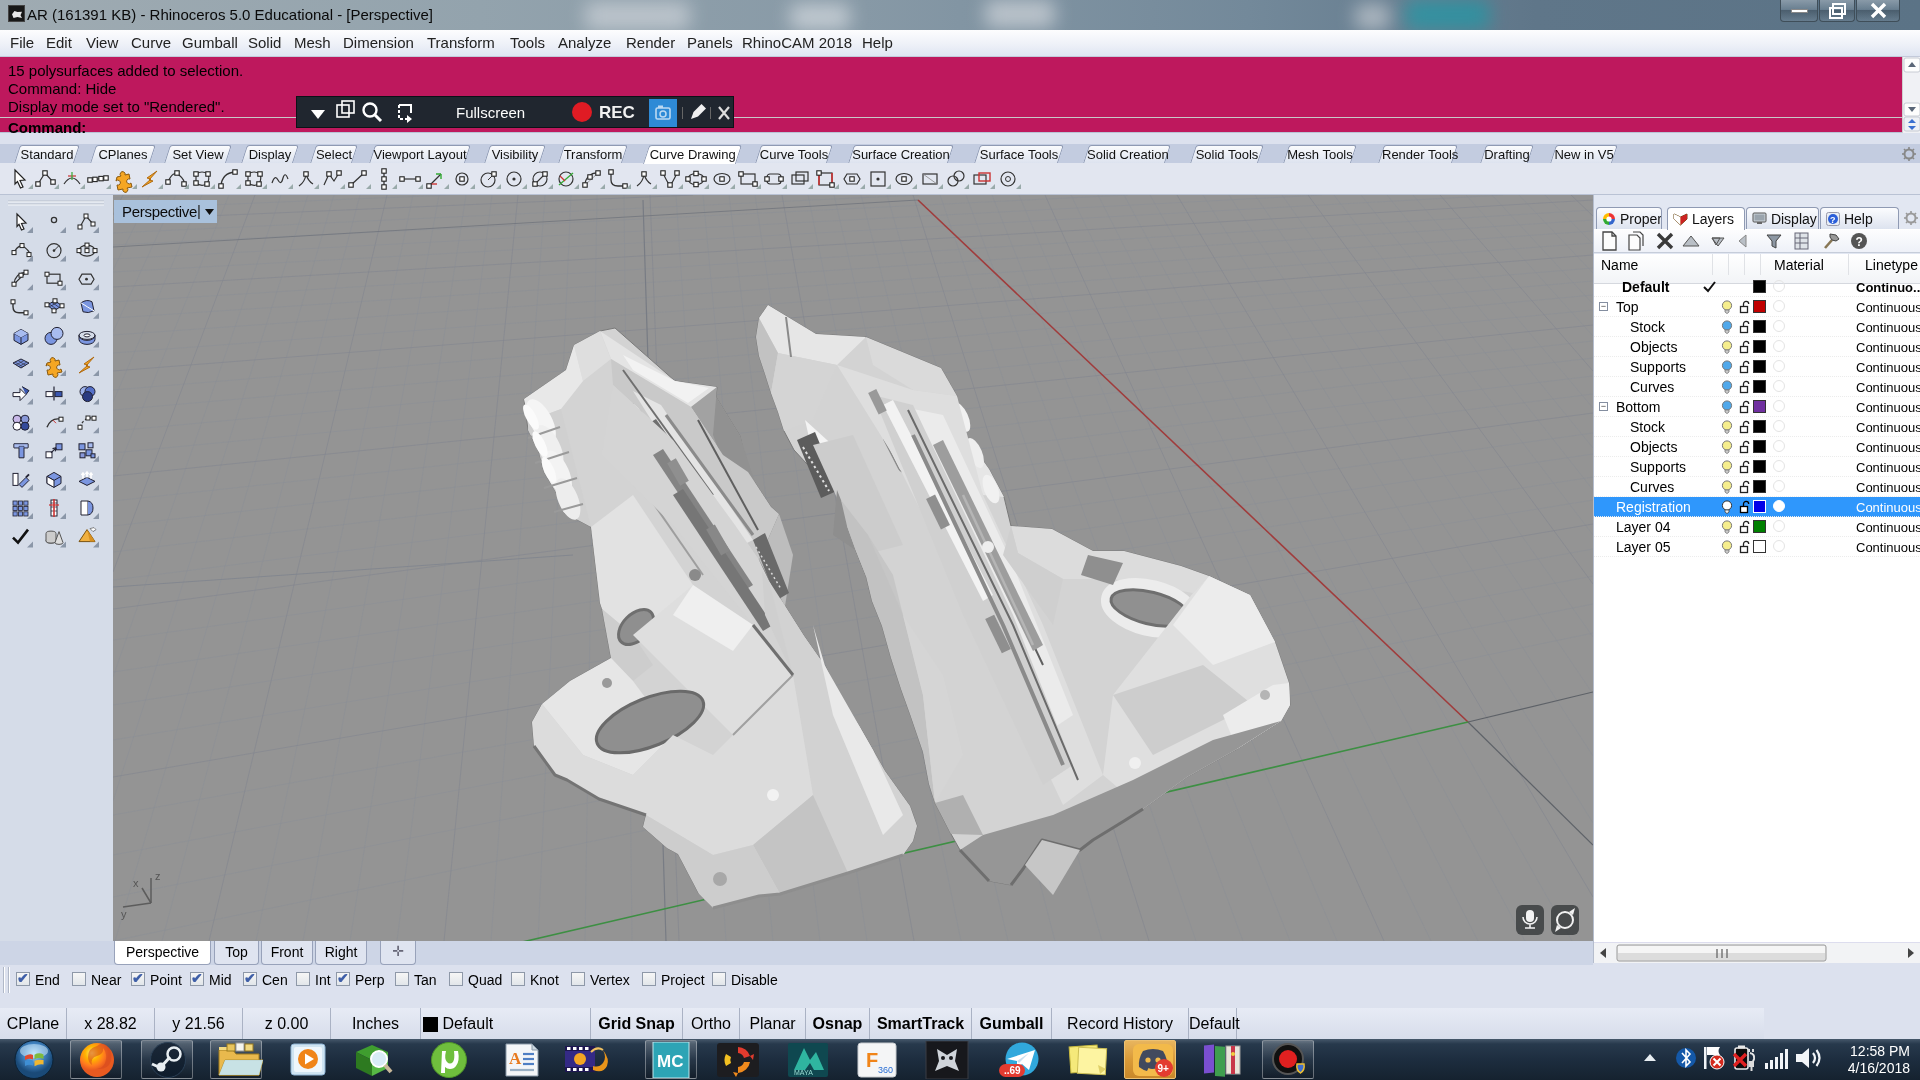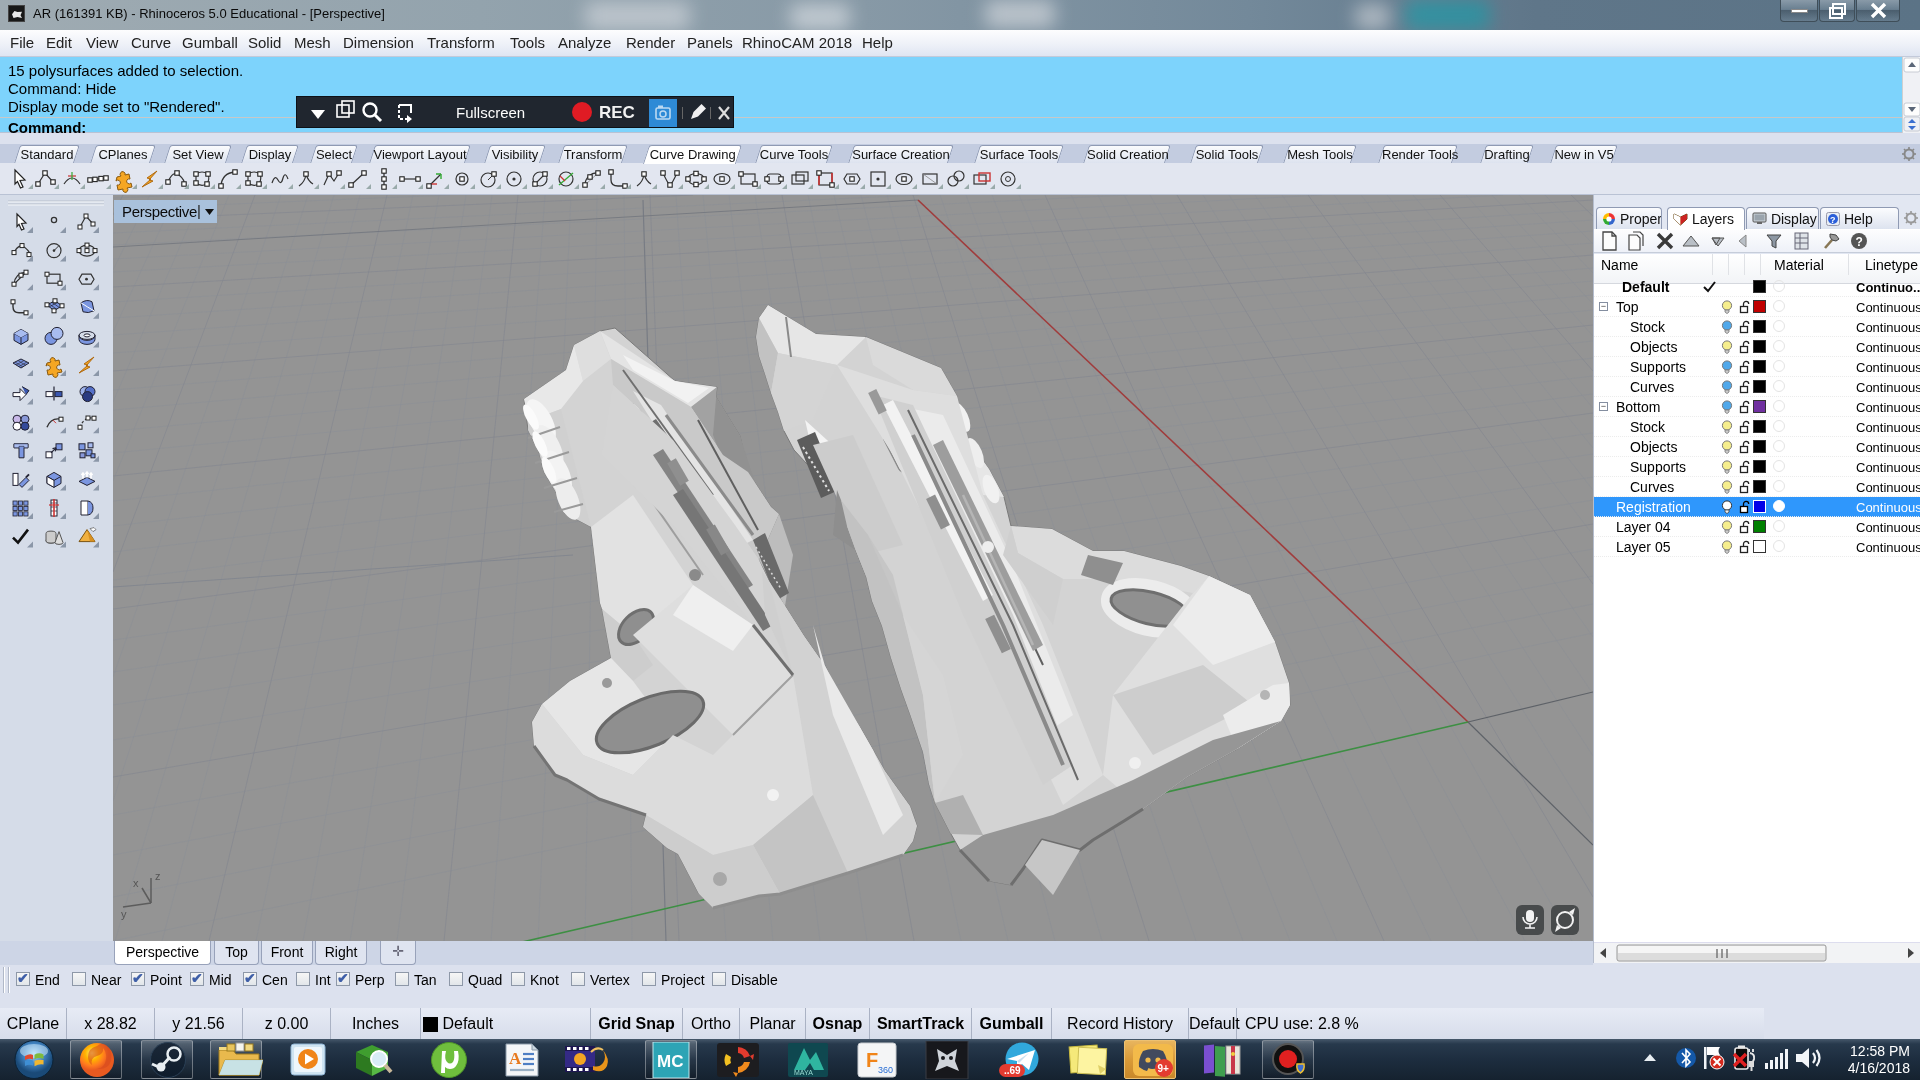--- a/index.html
+++ b/index.html
@@ -1,29 +1,29 @@
 <!DOCTYPE html>
 <html><head><meta charset="utf-8">
 <style>
 *{margin:0;padding:0;box-sizing:border-box}
 html,body{width:1920px;height:1080px;overflow:hidden;font-family:"Liberation Sans",sans-serif}
 #root{position:relative;width:1920px;height:1080px;background:#dce1ee}
 .abs{position:absolute}
 
 #titlebar{left:0;top:0;width:1920px;height:30px;background:linear-gradient(90deg,#9fabb2 0%,#93a3ad 25%,#8799a6 45%,#73899a 65%,#5f7689 80%,#5b7386 100%);overflow:hidden}
 #titlebar .blob{position:absolute;filter:blur(9px);border-radius:8px;opacity:.7}
-#title-text{position:absolute;left:33px;top:6px;font-size:13px;color:#0a0a0a;white-space:nowrap}
+#title-text{position:absolute;left:27px;top:6px;font-size:15px;color:#0a0a0a;white-space:nowrap}
 #rhino-ico{position:absolute;left:8px;top:5px;width:17px;height:17px;background:#181818;border:1px solid #444}
 #rhino-ico:after{content:"";position:absolute;left:3px;top:5px;width:10px;height:7px;background:#e8e8e8;clip-path:polygon(0 45%,25% 0,55% 15%,100% 10%,85% 60%,100% 100%,55% 85%,15% 100%)}
 .winbtn{position:absolute;top:0;height:22px;background:linear-gradient(180deg,rgba(255,255,255,.28),rgba(255,255,255,.08) 45%,rgba(0,0,0,.18) 50%,rgba(255,255,255,.06));border:1px solid #3f4e59;border-top:none;color:#fff;text-align:center;border-radius:0 0 4px 4px}
 
 #menubar{left:0;top:30px;width:1920px;height:27px;background:linear-gradient(180deg,#fdfdfe,#eef1f8 55%,#dfe5f2);border-bottom:1px solid #c3cada;font-size:15px;color:#222}
 #menubar span{position:absolute;top:4px}
 
-#cmdarea{left:0;top:57px;width:1920px;height:76px;background:#7dd3fc;border-bottom:1px solid #b9c2d4;font-size:15px;color:#000}
+#cmdarea{left:0;top:57px;width:1920px;height:76px;background:#be185d;border-bottom:1px solid #b9c2d4;font-size:15px;color:#000}
 #cmdarea .ln{position:absolute;left:8px;white-space:nowrap}
 #cmdsep{position:absolute;left:0;top:60px;width:1902px;height:1px;background:#c8c8c8}
 #cmdscroll{position:absolute;right:0;top:0;width:18px;height:76px;background:#f0f1f5;border-left:1px solid #d0d0d0}
 
 #rec{left:296px;top:96px;width:438px;height:32px;background:#20262f;border:1px solid #0d1117;color:#eee}
 
 #tabrow{left:0;top:144px;width:1920px;height:19px;background:#c3cce0;font-size:13px;color:#111}
 .ttab{position:absolute;top:1px;height:18px;background:linear-gradient(180deg,#fafbfd,#dde3ef);border:1px solid #8f9ab3;border-bottom:none;transform:skewX(-18deg);border-radius:3px 3px 0 0}
 .ttab>i{display:block;transform:skewX(18deg);font-style:normal;padding:1px 0 0 0;text-align:center;white-space:nowrap}
 .ttab.active{background:#fff;height:19px;z-index:3}
@@ -1199,21 +1199,20 @@
   <div class="cell" style="left:331px;width:90px">Inches</div>
   <div class="cell" style="left:421px;width:170px;text-align:left;padding-left:2px"><span style="display:inline-block;width:15px;height:15px;background:#000;vertical-align:-3px"></span> Default</div>
   <div class="cell" style="left:591px;width:92px;font-weight:bold">Grid Snap</div>
   <div class="cell" style="left:683px;width:57px">Ortho</div>
   <div class="cell" style="left:740px;width:66px">Planar</div>
   <div class="cell" style="left:806px;width:64px;font-weight:bold">Osnap</div>
   <div class="cell" style="left:870px;width:102px;font-weight:bold">SmartTrack</div>
   <div class="cell" style="left:972px;width:80px;font-weight:bold">Gumball</div>
   <div class="cell" style="left:1052px;width:137px">Record History</div>
   <div class="cell" style="left:1189px;width:48px">Default</div>
-  <div class="cell" style="left:1237px;width:683px;text-align:left;padding-left:8px;border-right:none">CPU use: 2.8 %</div>
 </div>
 
 <div class="abs" id="taskbar">
 
   <div class="tbframe" style="left:70px"></div>
   <div class="tbframe" style="left:141px"></div>
   <div class="tbframe" style="left:210px"></div>
   <div class="tbframe" style="left:645px"></div>
   <div class="tbframe" style="left:1124px;background:linear-gradient(180deg,#e8b55e,#d99a38 50%,#c8882a);border-color:#edc172"></div>
   <div class="tbframe" style="left:1262px"></div>

